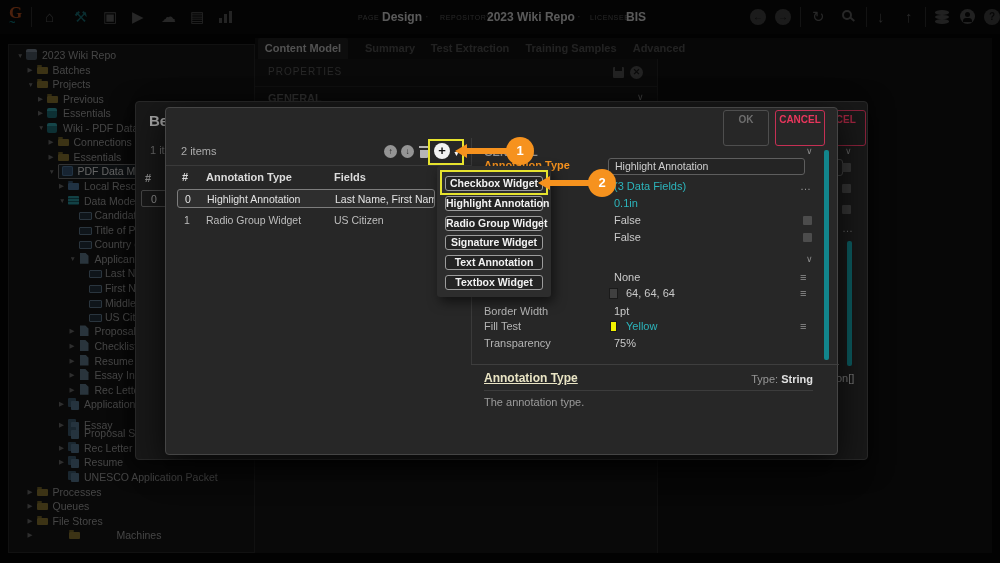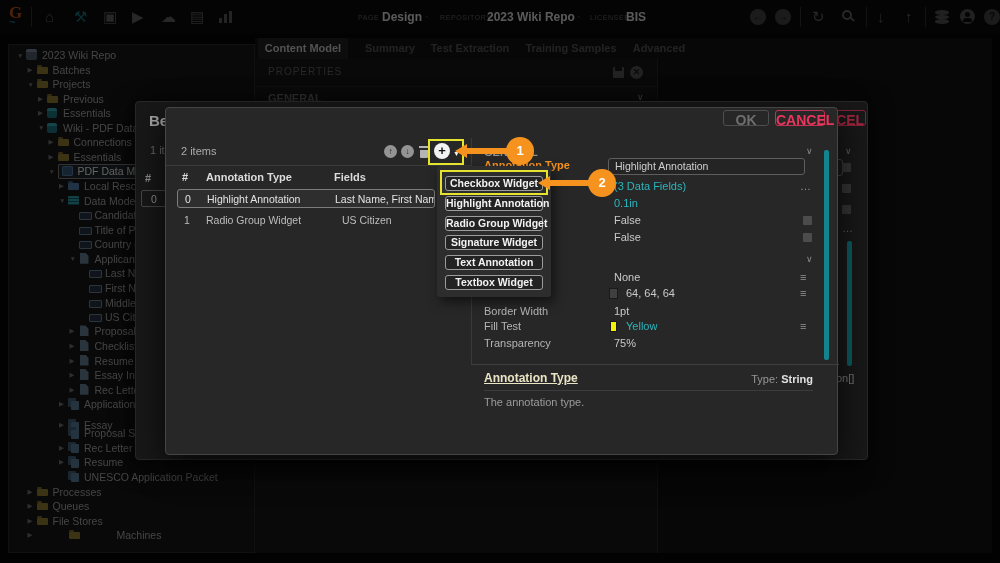--- a/index.html
+++ b/index.html
@@ -56,21 +56,21 @@
 .chev{color:#8c8c8c;font-size:9px}
 .ic-save{position:absolute;width:11px;height:11px;background:#4c4c4c;border-radius:1px}
 .ic-save::after{content:"";position:absolute;left:2px;top:0;width:7px;height:4px;background:#161616}
 .ic-closec{position:absolute;width:13px;height:13px;border-radius:50%;background:#4c4c4c;color:#161616;font-size:9px;line-height:13px;text-align:center;font-weight:bold}
 .hline{position:absolute;background:#242424;height:1px}
 
 .ov1{left:0;top:0;width:1000px;height:563px;background:rgba(0,0,0,.34);z-index:50}
 .ov2{left:0;top:0;width:1000px;height:563px;background:rgba(0,0,0,.30);z-index:70}
 .behind{left:135px;top:101px;width:733px;height:359px;background:#232323;border:1px solid #3a3a3a;border-radius:4px;box-shadow:0 6px 24px rgba(0,0,0,.6);z-index:60}
 .modal{left:165px;top:107px;width:673px;height:348px;background:#272727;border:1px solid #454545;border-radius:4px;box-shadow:0 10px 34px rgba(0,0,0,.75);z-index:80}
-.btn{position:absolute;height:16px;border-radius:3px;font-size:14px;font-weight:bold;text-align:center;line-height:18px;border:1px solid}
+.btn{position:absolute;height:36px;border-radius:3px;font-size:10px;font-weight:bold;text-align:center;line-height:18px;border:1px solid}
 .btn-ok{border-color:#4e4e4e;color:#6e6e6e}
 .btn-cancel{border-color:#c53054;color:#e8365c}
 .m-title{font-size:15px;font-weight:bold;color:#f0f0f0}
 .m-sep{color:#6a6a6a;font-size:13px}
 .m-sub{font-size:11px;font-weight:bold;font-style:italic;color:#c9c9c9}
 .circ-sm{position:absolute;width:13px;height:13px;border-radius:50%;background:#949494;color:#1d1d1d;font-size:8px;line-height:13px;text-align:center;font-weight:bold}
 .circ-plus{position:absolute;width:16px;height:16px;border-radius:50%;background:#f2f2f2;color:#111;font-size:13px;line-height:15px;text-align:center;font-weight:bold}
 .ic-trash{position:absolute;width:10px;height:13px}
 .ic-trash::before{content:"";position:absolute;left:0;top:1px;width:10px;height:2px;background:#b5b5b5}
 .ic-trash::after{content:"";position:absolute;left:1px;top:4.5px;width:8px;height:8px;background:#b5b5b5;border-radius:0 0 1px 1px}
@@ -377,21 +377,21 @@
       <span class="tbl-h" style="left: 40px; top: 63px;">Annotation Type</span>
       <span class="tbl-h" style="left: 168px; top: 63px;">Fields</span>
       <div class="tbl-row sel" style="top: 81px;">
         <span style="left: 7px;">0</span>
         <span style="left: 29px;">Highlight Annotation</span>
         <span style="left: 157px;">Last Name, First Name,</span>
       </div>
       <div class="tbl-row" style="top: 103px;">
         <span style="left: 7px;">1</span>
         <span style="left: 29px;">Radio Group Widget</span>
-        <span style="left: 165px;">US Citizen</span>
+        <span style="left: 157px;">US Citizen</span>
       </div>
     </div>
 
   <span class="abs" style="left:318px;top:38px;font-size:11px;font-weight:bold;color:#8f8f8f">GENERAL</span>
   <span class="abs chev" style="left:640px;top:38px">∨</span>
   <div id="mprops">
       <span class="p-label" style="top: 51px; color: rgb(246, 146, 30); font-weight: bold;">Annotation Type</span>
       <span class="p-input">Highlight Annotation</span>
       <span class="p-val" style="top: 72px; color: rgb(44, 181, 188);">(3 Data Fields)</span>
       <span class="p-right" style="top: 72px;">…</span>

